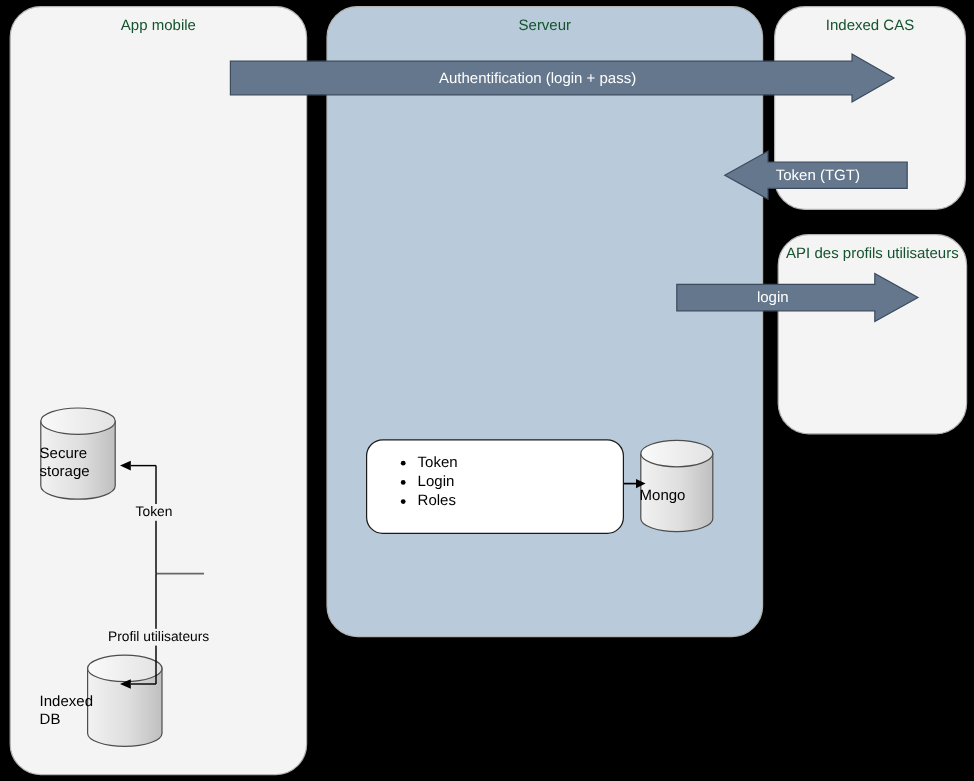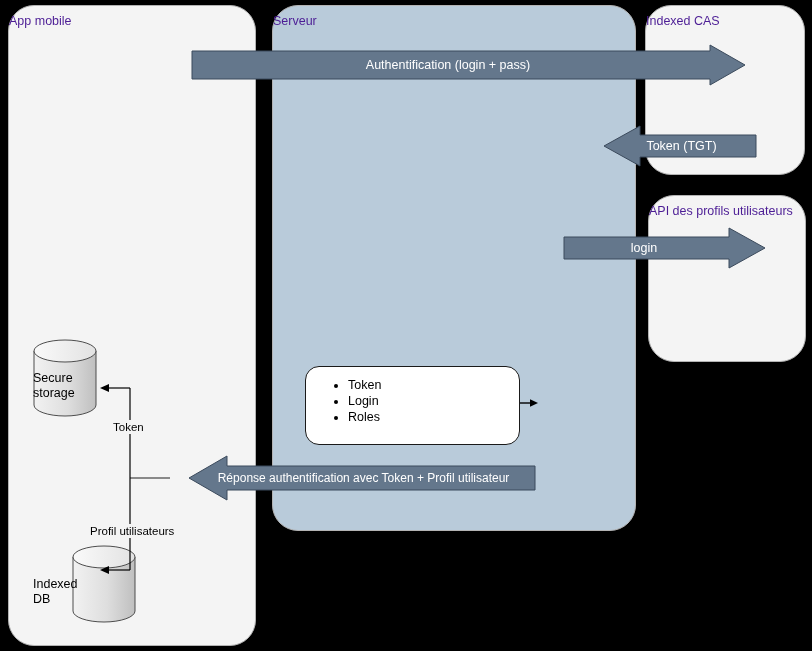--- a/index.html
+++ b/index.html
@@ -25,22 +25,23 @@
     box-sizing: border-box;
   }
   .lane-light  { background: #f4f4f4; }
   .lane-blue   { background: #b9cbda; }
 
   .lane-title {
     position: absolute;
     left: 0;
     right: 0;
     top: 8px;
-    font-size: 12.5px;
-    color: #4c1d95;
+    text-align: center;
+    font-size: 12.5px;
+    color: #14532d;
     line-height: 15px;
     white-space: nowrap;
   }
 
   #lane-app     { left: 8px;   top: 5px;   width: 248px; height: 641px; }
   #lane-serveur { left: 272px; top: 5px;   width: 364px; height: 526px; }
   #lane-cas     { left: 645px; top: 5px;   width: 160px; height: 170px; }
   #lane-api     { left: 648px; top: 195px; width: 158px; height: 167px; }
 
   
@@ -167,20 +168,27 @@
 
   <div class="cyl" style="left:33px; top:545px; width:64px; height:78px;padding-left:39px;">
     <svg width="64" height="78" viewBox="0 0 64 78">
       <path d="M1,12 L1,66 A31,11 0 0 0 63,66 L63,12 Z" fill="url(#cylg1)" stroke="#4d4d4d" stroke-width="1"></path>
       <ellipse cx="32" cy="12" rx="31" ry="11" fill="url(#cyltop1)" stroke="#4d4d4d" stroke-width="1"></ellipse>
     </svg>
     <div class="cyl-label" style="top:32px;">Indexed</div>
     <div class="cyl-label" style="top:47px;">DB</div>
   </div>
 
+  <div class="cyl" style="left:533px; top:366px; width:62px; height:78px;">
+    <svg width="62" height="78" viewBox="0 0 62 78">
+      <path d="M1,12 L1,66 A30,11 0 0 0 61,66 L61,12 Z" fill="url(#cylg1)" stroke="#4d4d4d" stroke-width="1"></path>
+      <ellipse cx="31" cy="12" rx="30" ry="11" fill="url(#cyltop1)" stroke="#4d4d4d" stroke-width="1"></ellipse>
+    </svg>
+    <div class="cyl-label" style="top:40px;">Mongo</div>
+  </div>
 
   <div class="barrow" style="left:173px; top:45px; width:553px; height:40px;">
     <svg width="553" height="40" viewBox="0 0 553 40">
       <path d="M0,6 L518,6 L518,0 L553,20 L518,40 L518,34 L0,34 Z" fill="#64778c" stroke="#3b4a5c" stroke-width="1"></path>
     </svg>
     <div class="barrow-label shift-left">Authentification (login + pass)</div>
   </div>
 
   <div class="barrow" style="left:585px; top:126px; width:152px; height:40px;">
     <svg width="152" height="40" viewBox="0 0 152 40">
@@ -190,26 +198,20 @@
   </div>
 
   <div class="barrow" style="left:545px; top:228px; width:201px; height:40px;">
     <svg width="201" height="40" viewBox="0 0 201 40">
       <path d="M0,9 L165,9 L165,0 L201,20 L165,40 L165,31 L0,31 Z" fill="#64778c" stroke="#3b4a5c" stroke-width="1"></path>
     </svg>
     <div class="barrow-label shift-left">login</div>
   </div>
 
 
-  <div class="barrow" style="left:170px; top:456px; width:346px; height:44px;">
-    <svg width="346" height="44" viewBox="0 0 346 44">
-      <path d="M346,10 L38,10 L38,0 L0,22 L38,44 L38,34 L346,34 Z" fill="#64778c" stroke="#3b4a5c" stroke-width="1"></path>
-    </svg>
-    <div class="barrow-label shift-right" style="font-size:12px;">Réponse authentification avec Token + Profil utilisateur</div>
-  </div>
 
   <div class="conn" style="left:520px; top:396px; width:18px; height:14px;">
     <svg width="18" height="14" viewBox="0 0 18 14">
       <line x1="0" y1="7" x2="12" y2="7" stroke="#000000" stroke-width="1.4"></line>
       <path d="M18,7 L10,3.2 L10,10.8 Z" fill="#000000"></path>
     </svg>
   </div>
 
   <div class="conn" style="left:100px; top:370px; width:80px; height:215px;">
     <svg width="80" height="215" viewBox="0 0 80 215">

